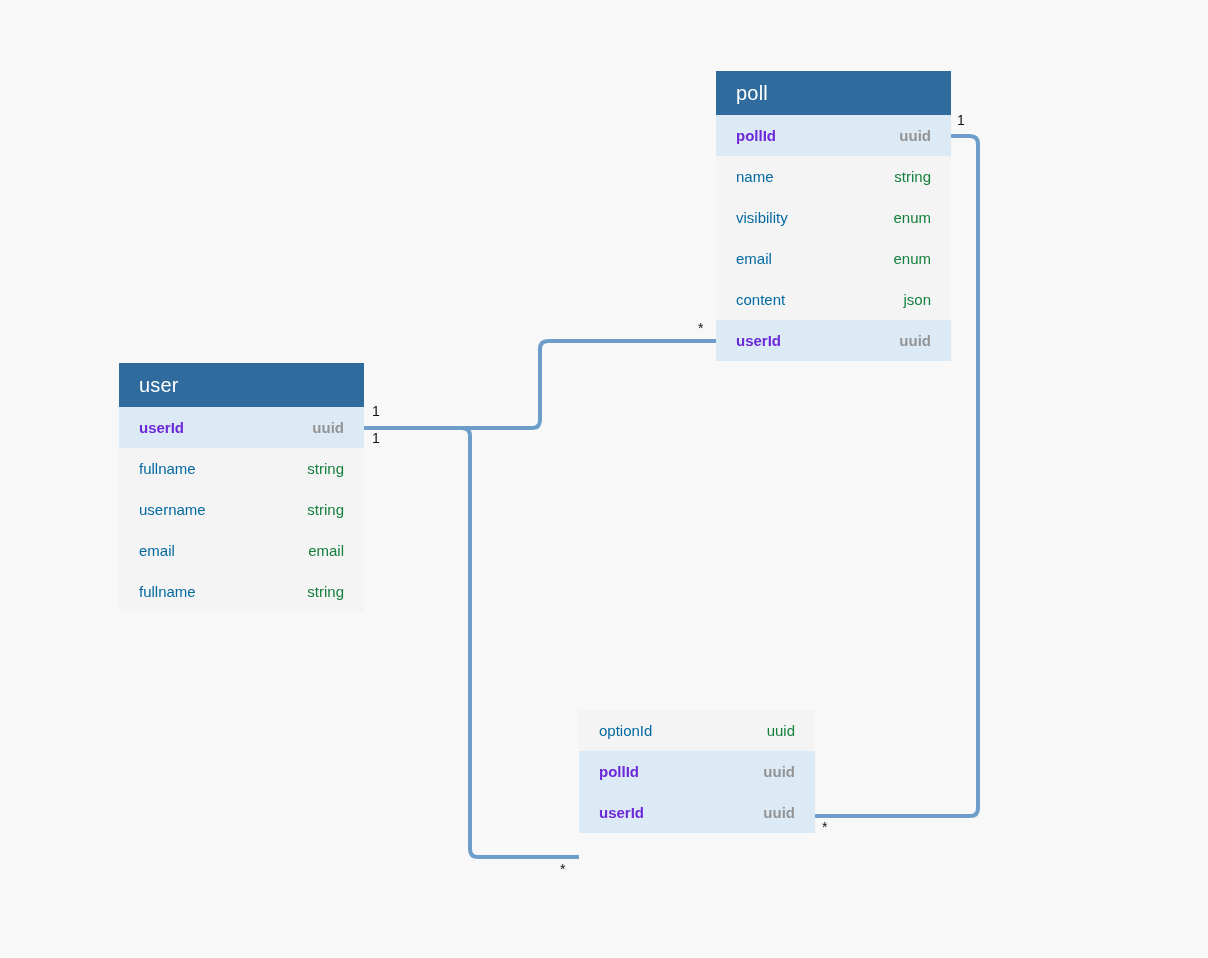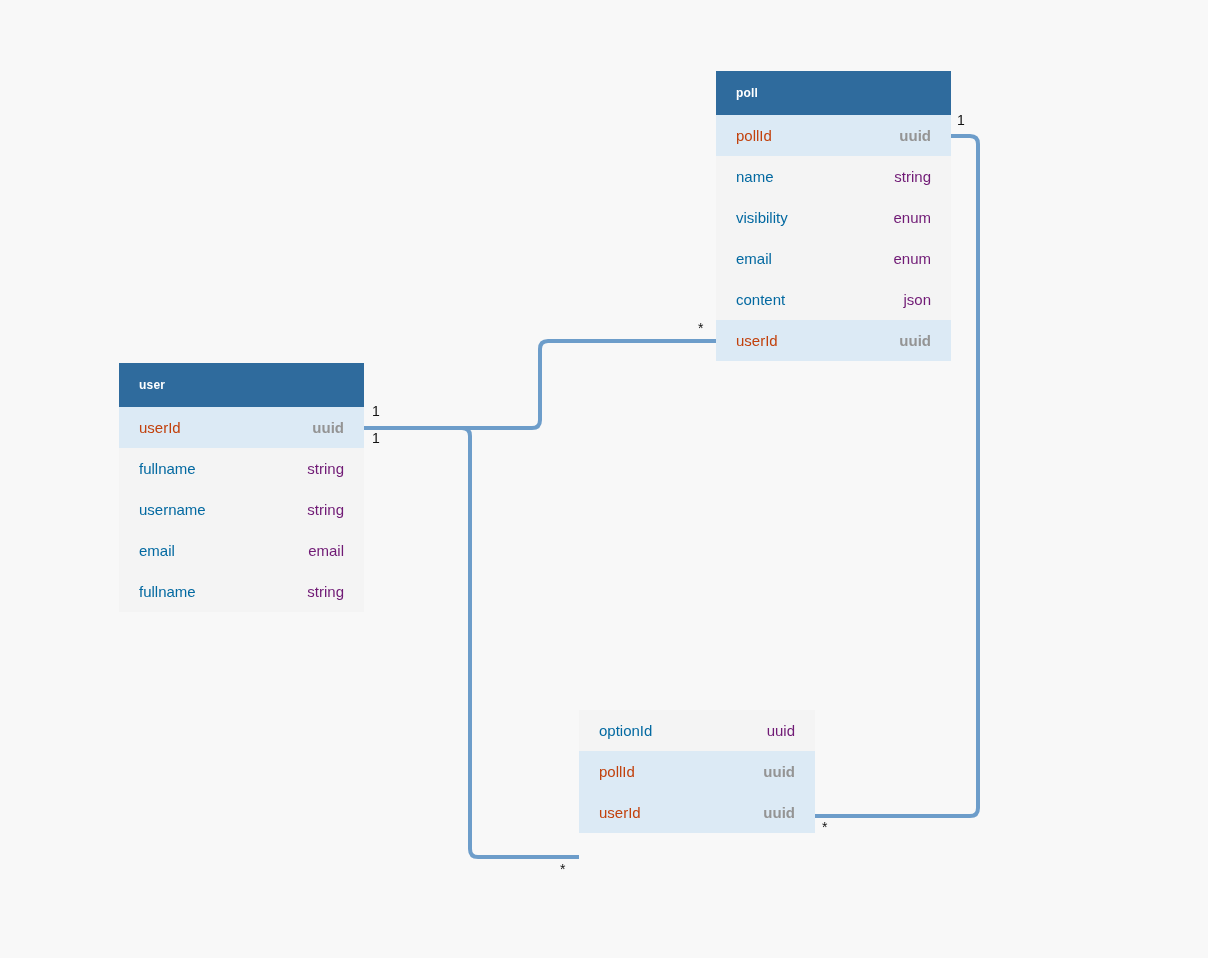--- a/index.html
+++ b/index.html
@@ -27,46 +27,46 @@
   }
   .er-header {
     height: 44px;
     background: #2f6b9d;
     display: flex;
     align-items: center;
     padding: 0 20px;
   }
   .er-header .er-title {
     color: #ffffff;
-    font-size: 12px;
-    font-weight: bold;
+    font-size: 20px;
+    font-weight: normal;
     letter-spacing: 0.2px;
   }
   .er-row {
     height: 41px;
     background: #f4f4f4;
     display: flex;
     align-items: center;
     justify-content: space-between;
     padding: 0 20px;
     font-size: 15px;
   }
   .er-row .fname {
     color: #0369a1;
   }
   .er-row .ftype {
-    color: #701a75;
+    color: #15803d;
     text-align: right;
   }
   .er-row.key {
     background: #dceaf5;
   }
   .er-row.key .fname {
-    color: #c2410c;
-    font-weight: normal;
+    color: #6d28d9;
+    font-weight: bold;
   }
   .er-row.key .ftype {
     color: #949494;
     font-weight: bold;
   }
   .cardinality {
     position: absolute;
     font-size: 14px;
     color: #111111;
     line-height: 16px;

